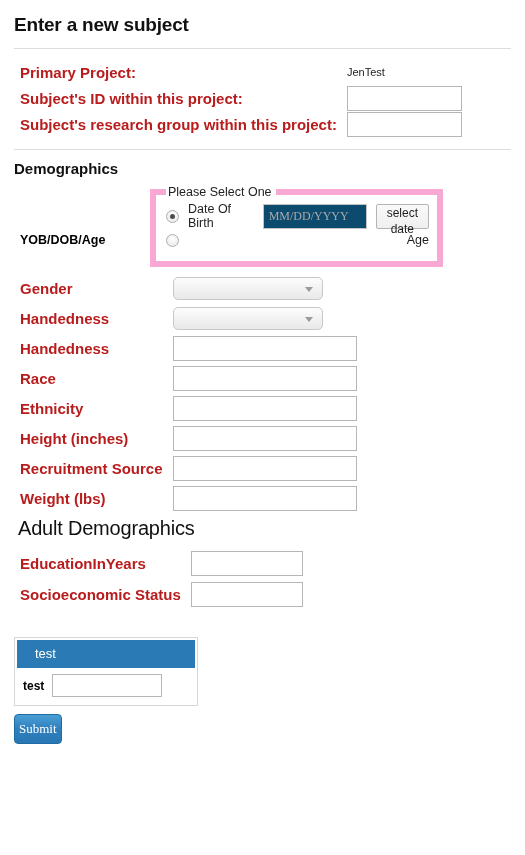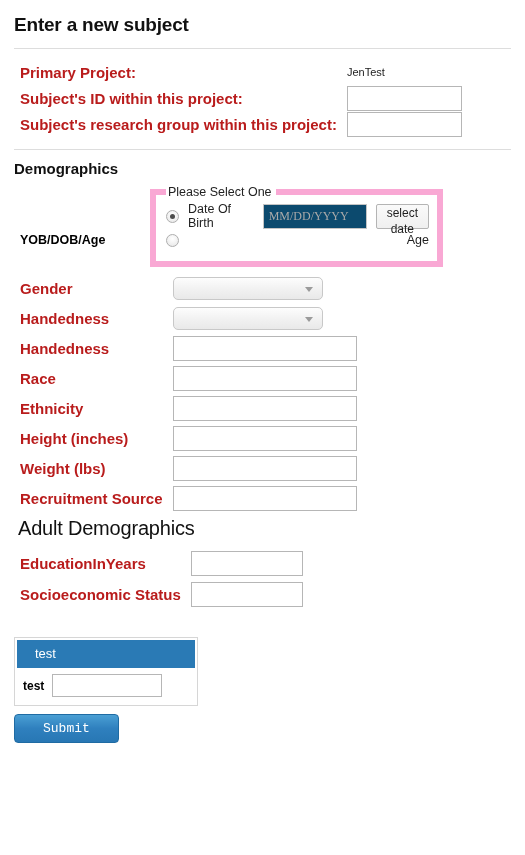--- a/index.html
+++ b/index.html
@@ -249,23 +249,23 @@
   .test-panel-body input.txt { width: 110px; height: 23px; }
 
   
   .submit-wrap { padding: 8px 0 0 14px; }
   .submit-btn {
     box-sizing: border-box;
     background: linear-gradient(to bottom, #4a9fd4 0%, #2f80be 50%, #2877b4 100%);
     border: 1px solid #1f6ba3;
     border-radius: 4px;
     color: #ffffff;
-    font-family: Liberation Mono, monospace;
+    font-family: Liberation Serif, serif;
     font-size: 13px;
-    padding: 6px 28px;
+    padding: 6px 4px;
     cursor: pointer;
   }
 </style>
 </head>
 <body>
 
 <div class="page-title">Enter a new subject</div>
 <div class="rule"></div>
 
 <div class="top-block">
@@ -356,27 +356,27 @@
         <input class="txt" type="text" value="" style="">
       </td>
     </tr>
     <tr>
       <td class="lbl">Height (inches)</td>
       <td>
         <input class="txt" type="text" value="" style="">
       </td>
     </tr>
     <tr>
+      <td class="lbl">Recruitment Source</td>
+      <td>
+        <input class="txt" type="text" value="" style="">
+      </td>
+    </tr>
+    <tr>
       <td class="lbl">Weight (lbs)</td>
-      <td>
-        <input class="txt" type="text" value="" style="">
-      </td>
-    </tr>
-    <tr>
-      <td class="lbl">Recruitment Source</td>
       <td>
         <input class="txt" type="text" value="" style="">
       </td>
     </tr>
   </tbody>
     </table>
 </div>
 
 <div class="h-adult">Adult Demographics</div>
 

